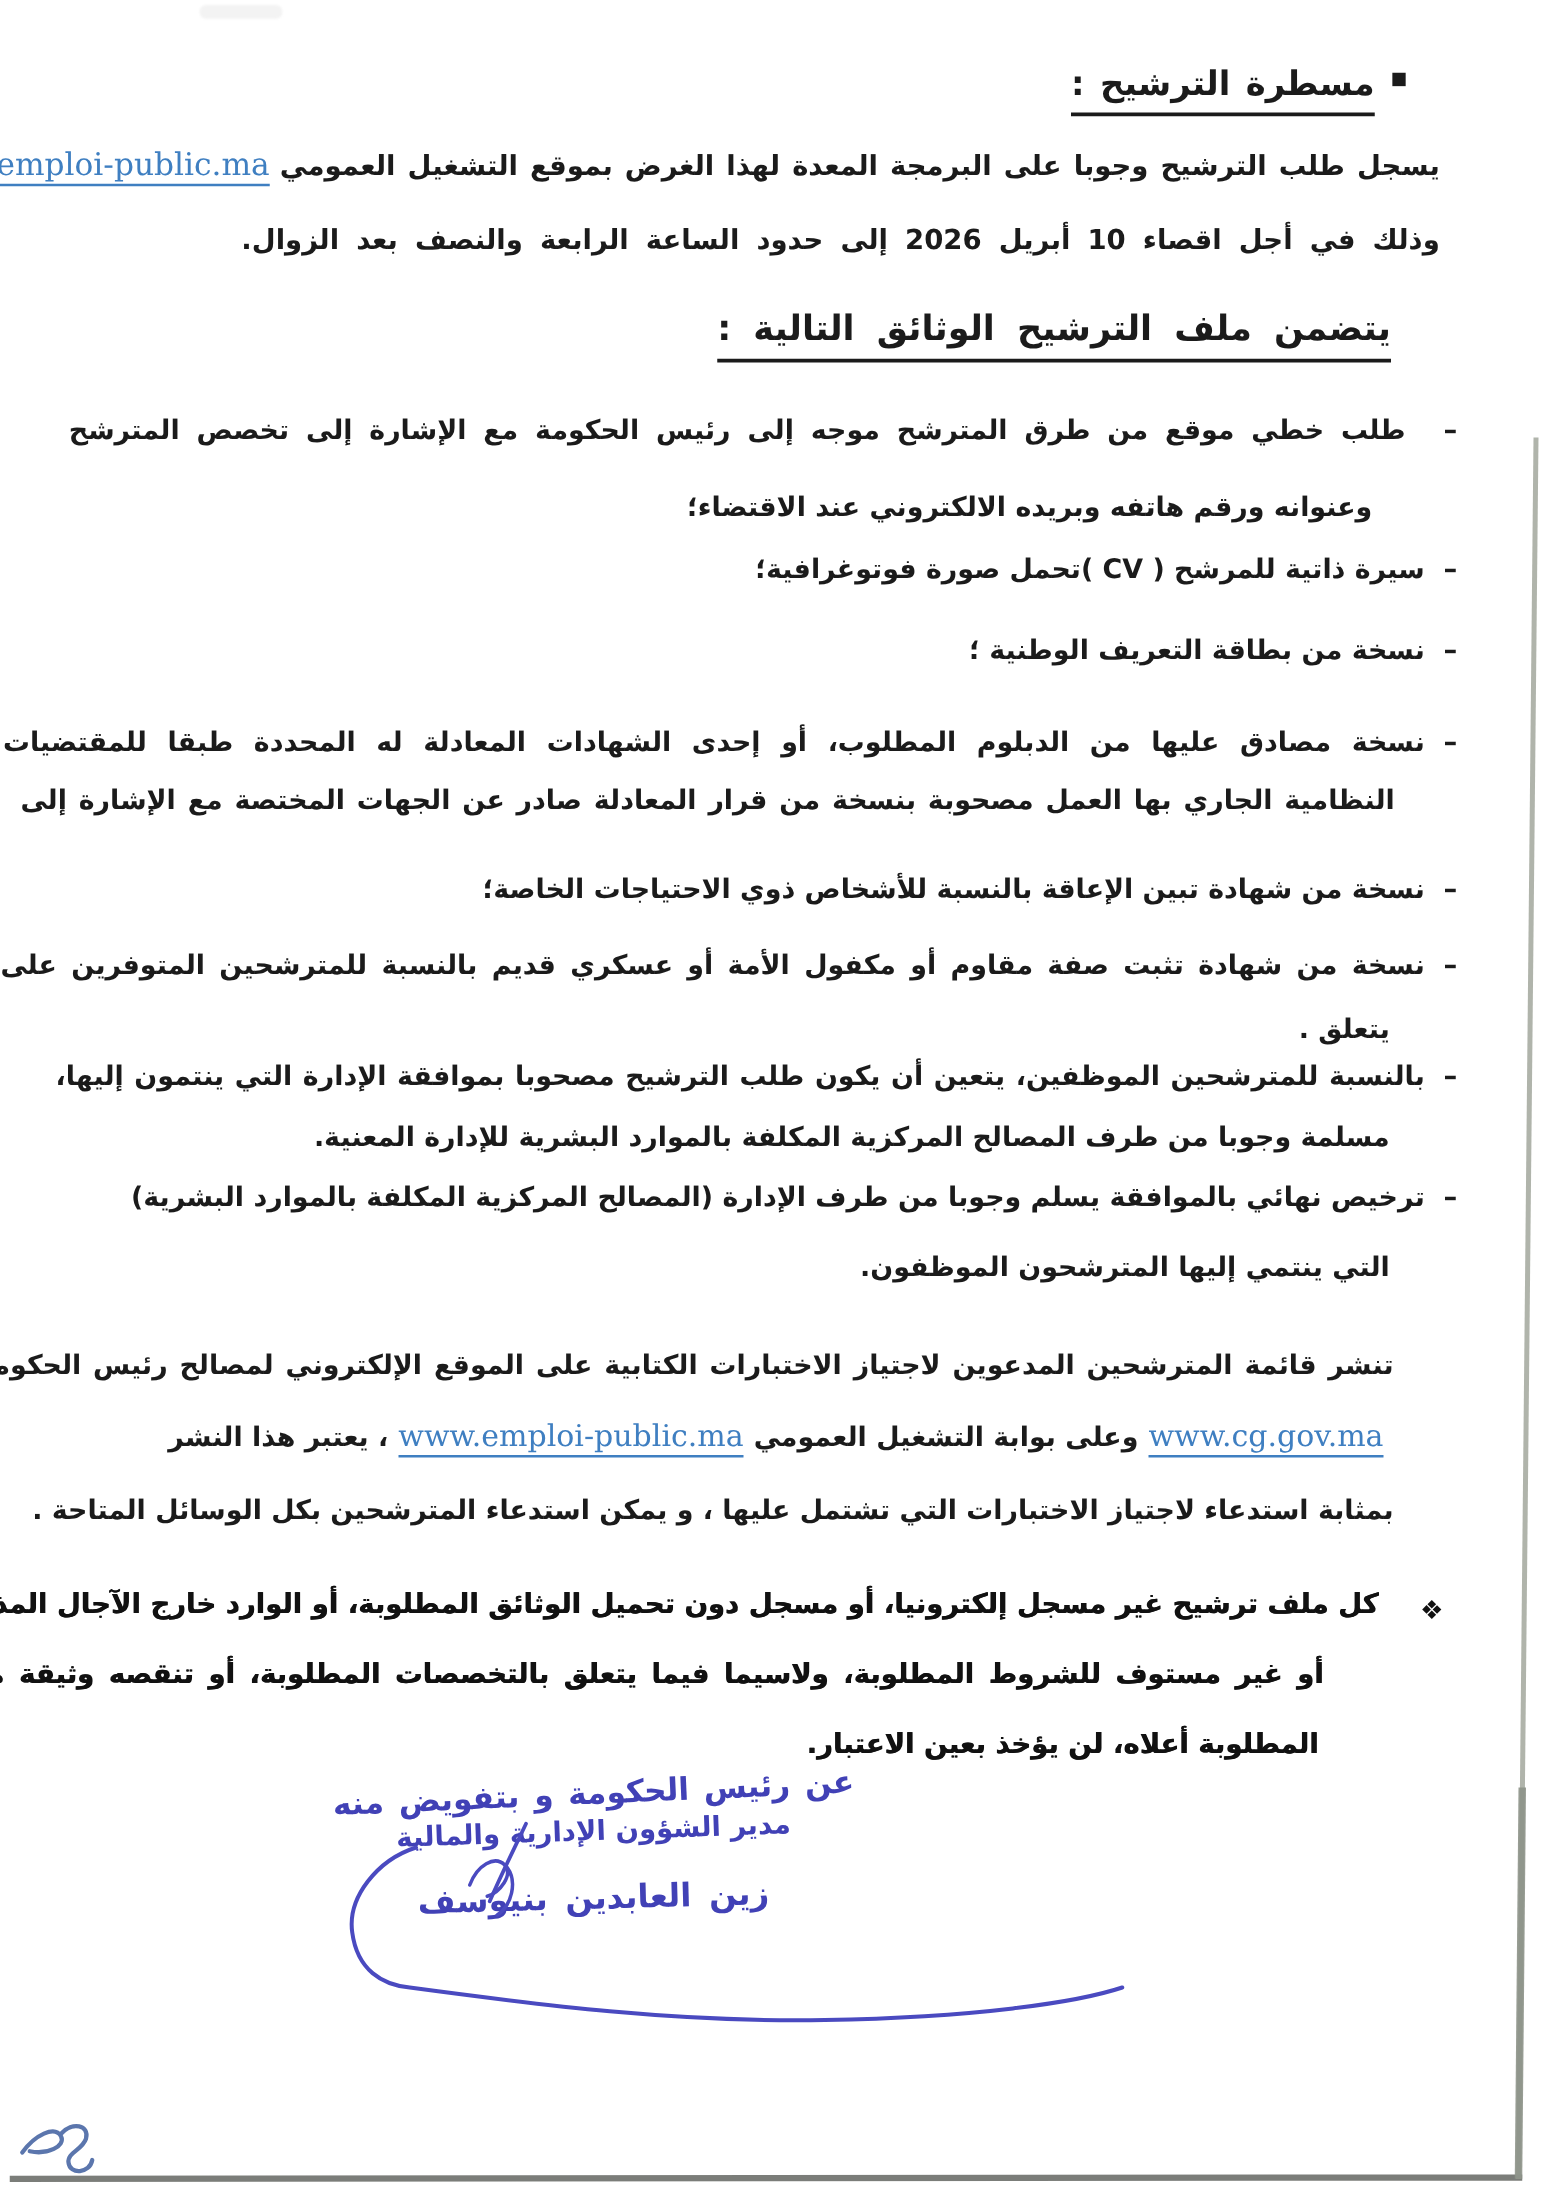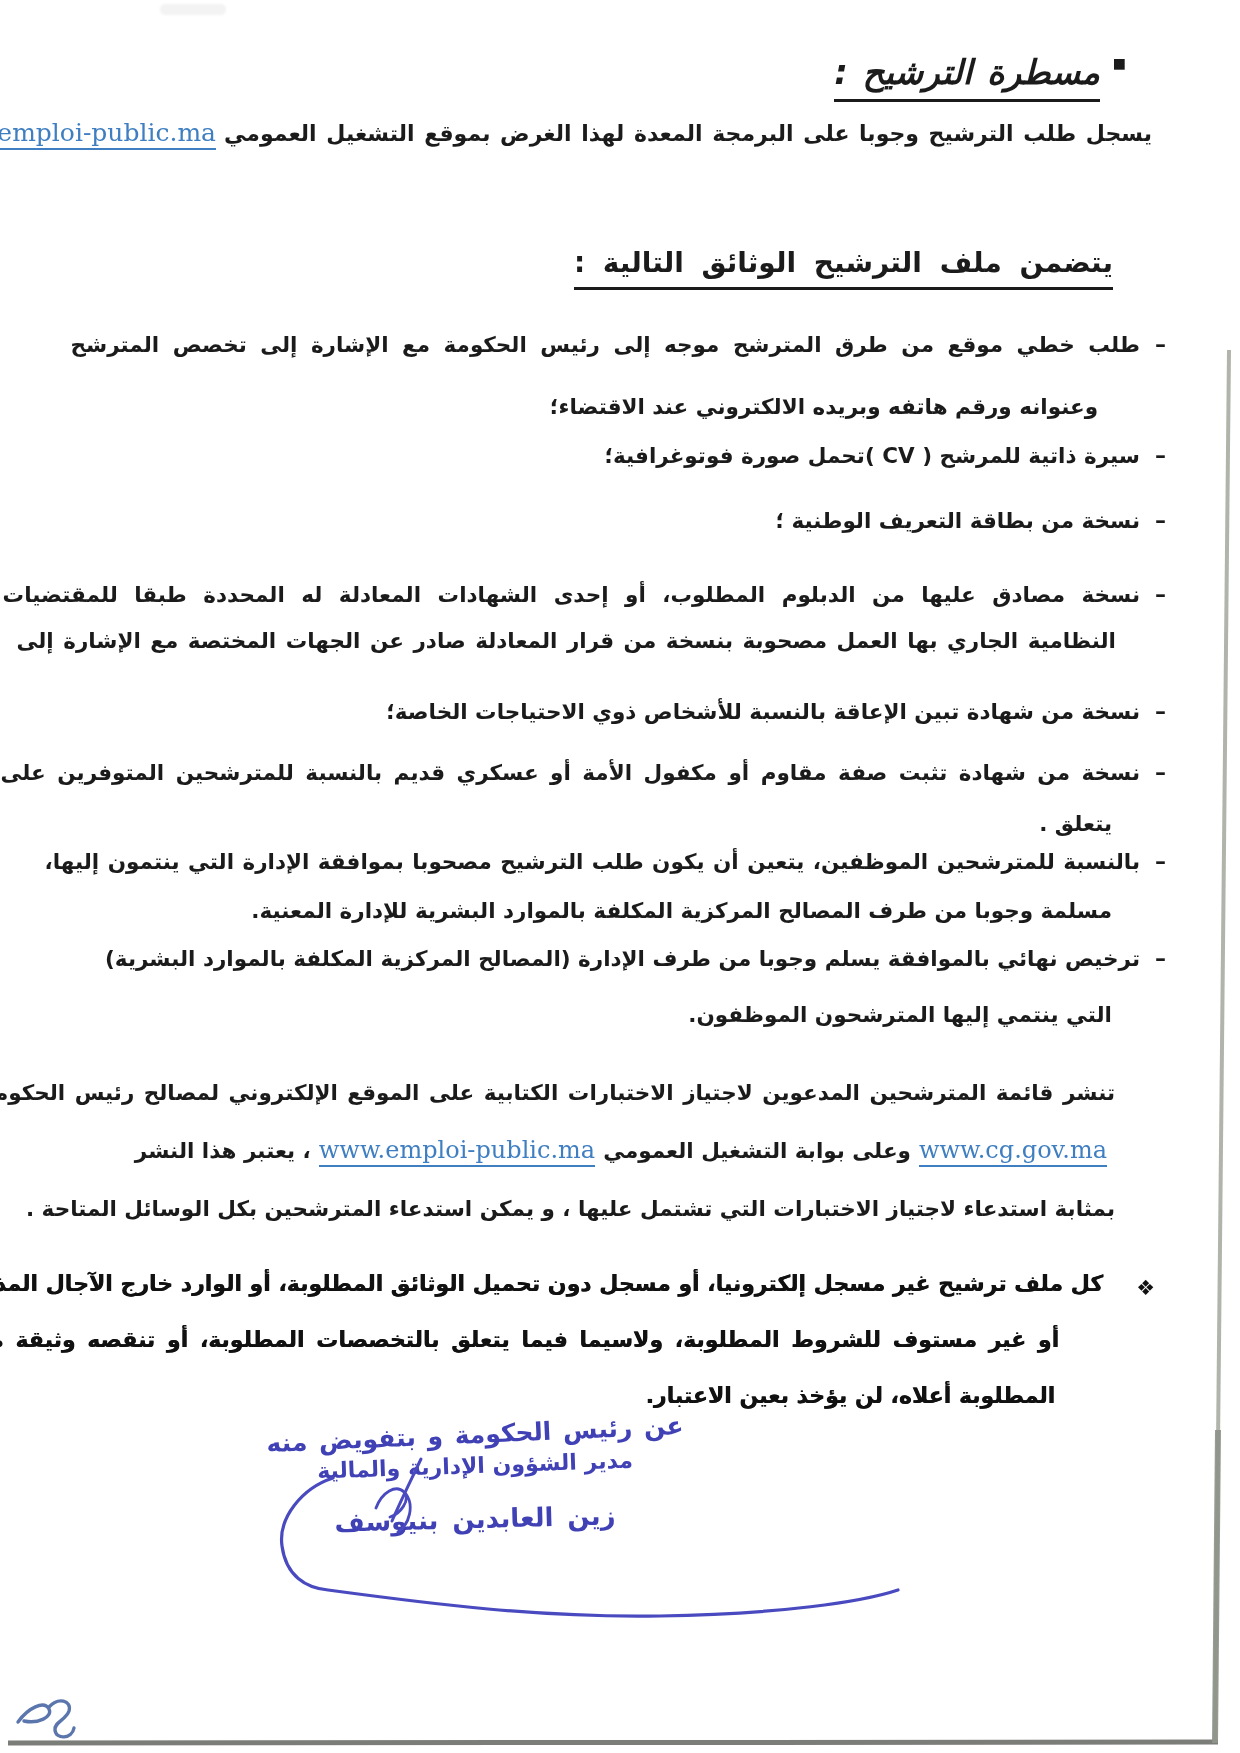--- a/index.html
+++ b/index.html
@@ -4,22 +4,22 @@
 <style>
   html,body{margin:0;padding:0;background:#ffffff;}
   .page{
     position:relative;width:1240px;height:1753px;background:#ffffff;overflow:hidden;
     font-family:"DejaVu Sans","Liberation Sans",sans-serif;
     direction:rtl;color:#1b1b1b;font-weight:bold;
   }
   
   .title-row{position:absolute;top:52px;right:140px;}
   .title-text{
-    display:inline-block;font-size:34px;word-spacing:3px;
-    border-bottom:3px solid #1b1b1b;padding-bottom:7px;white-space:nowrap;font-style:italic;
+    display:inline-block;font-size:27px;word-spacing:3px;
+    border-bottom:3px solid #1b1b1b;padding-bottom:7px;white-space:nowrap;
   }
   .title-bullet{position:absolute;right:-26px;top:4px;font-size:14px;line-height:14px;}
   
   .intro{position:absolute;top:104px;right:88px;left:20px;text-align:right;font-size:22px;line-height:59px;}
   .intro .l{white-space:nowrap;}
   .intro .l-0{word-spacing:2px;}
   .intro .l-1{word-spacing:6px;}
   
   .url{
     font-family:"DejaVu Serif","Liberation Serif",serif;font-weight:normal;
@@ -39,21 +39,21 @@
   .doc-item .l{text-align:right;white-space:nowrap;}
   .dash{position:absolute;right:-26px;top:0;font-size:22px;}
   .item-0{top:314px;line-height:62px;}
   .item-1{top:441px;line-height:30px;}
   .item-2{top:506px;line-height:30px;}
   .item-3{top:572px;line-height:46px;}
   .item-4{top:697px;line-height:30px;}
   .item-5{top:747px;line-height:51px;}
   .item-6{top:837px;line-height:49px;}
   .item-7{top:931px;line-height:56px;}
-  .item-0 .l-0{word-spacing:6px;}
+  .item-0 .l-0{word-spacing:6px;text-align:center;}
   .item-0 .l-1{padding-right:42px;}
   .item-3 .l-0{word-spacing:9px;}
   .item-3 .l-1{word-spacing:2px;padding-right:24px;}
   .item-3 .l-2{padding-right:28px;}
   .item-5 .l-0{word-spacing:4px;}
   .item-5 .l-1{padding-right:28px;}
   .item-6 .l-0{word-spacing:1px;}
   .item-6 .l-1{padding-right:28px;}
   .item-7 .l-1{padding-right:28px;}
   
@@ -89,20 +89,21 @@
 
   <div class="top-smudge"></div>
 
   <div class="title-row">
     <span class="title-bullet">■</span>
     <span class="title-text">مسطرة الترشيح :</span>
   </div>
 
   <div class="intro">
     <div class="l l-0"><span>يسجل طلب الترشيح وجوبا على البرمجة المعدة لهذا الغرض بموقع التشغيل العمومي</span><span class="url">www.emploi-public.ma</span></div>
+    <div class="l l-1">وذلك في أجل اقصاء 10 أبريل 2026 إلى حدود الساعة الرابعة والنصف بعد الزوال.</div>
   </div>
 
   <div class="docs-heading">
     <span>يتضمن ملف الترشيح الوثائق التالية :</span>
   </div>
 
   <div class="doc-list">
       <div class="doc-item item-0">
         <span class="dash">–</span>
         <div class="l l-0">طلب خطي موقع من طرق المترشح موجه إلى رئيس الحكومة مع الإشارة إلى تخصص المترشح</div>

